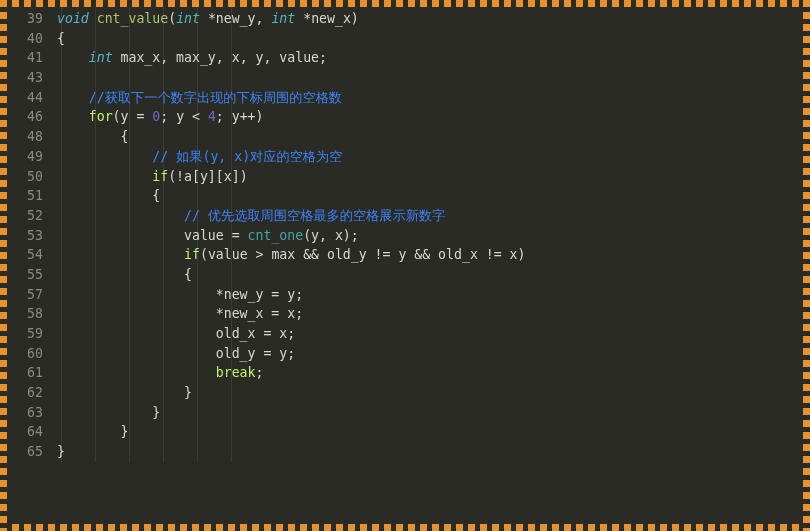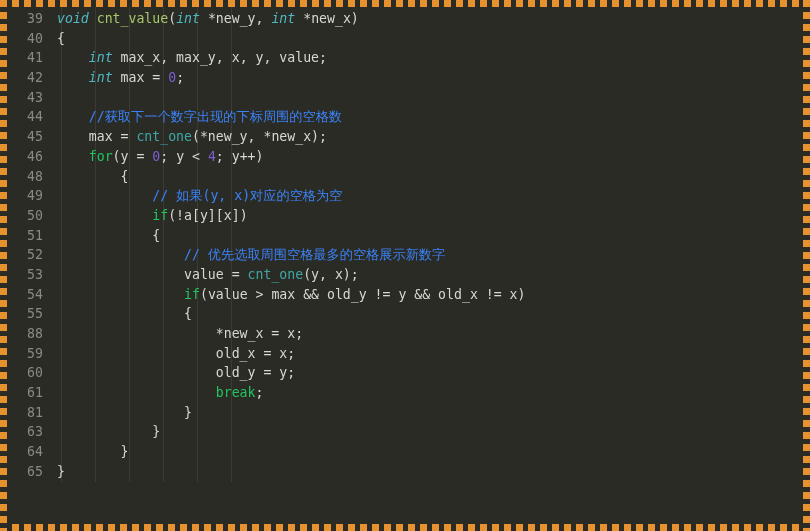--- a/index.html
+++ b/index.html
@@ -93,21 +93,21 @@
     color: #8a8a82;
     user-select: none;
   }
   .code {
     display: inline-block;
     padding-left: 14px;
     color: #d8d8d0;
   }
   
   .t-type    { color: #4fb8c4; font-style: italic; }
-  .t-kw      { color: #22c55e; margin-top: 16px; }
+  .t-kw      { color: #bef264; margin-top: 16px; }
   .t-fn      { color: #a8c76a; }
   .t-call    { color: #3fa6a6; }
   .t-num     { color: #7b5fd0; }
   .t-cmt     { color: #3b82f6; }
   .t-plain   { color: #d8d8d0; }
 </style>
 </head>
 <body>
 
 <div id="screenshot">
@@ -124,38 +124,37 @@
           <div class="guide" style="left: 88px;"></div>
           <div class="guide" style="left: 122px;"></div>
           <div class="guide" style="left: 156px;"></div>
           <div class="guide" style="left: 190px;"></div>
           <div class="guide" style="left: 224px;"></div>
         </div>
       <div id="code-lines">
           <div class="line"><span class="ln">39</span><span class="code"><span class="t-type">void </span><span class="t-fn">cnt_value</span><span class="t-plain">(</span><span class="t-type">int</span><span class="t-plain"> *new_y, </span><span class="t-type">int</span><span class="t-plain"> *new_x)</span></span></div>
           <div class="line"><span class="ln">40</span><span class="code"><span class="t-plain">{</span></span></div>
           <div class="line"><span class="ln">41</span><span class="code"><span class="t-plain">    </span><span class="t-type">int</span><span class="t-plain"> max_x, max_y, x, y, value;</span></span></div>
-          <div class="line"><span class="ln">42</span><span class="code"><span class="t-plain">    </span><span class="t-type">int</span><span class="t-plain"> max = </span><span class="t-num">0</span><span class="t-plain">;</span></span></div>
           <div class="line"><span class="ln">43</span><span class="code"></span></div>
           <div class="line"><span class="ln">44</span><span class="code"><span class="t-plain">    </span><span class="t-cmt">//获取下一个数字出现的下标周围的空格数</span></span></div>
-          <div class="line"><span class="ln">45</span><span class="code"><span class="t-plain">    max = </span><span class="t-call">cnt_one</span><span class="t-plain">(*new_y, *new_x);</span></span></div>
           <div class="line"><span class="ln">46</span><span class="code"><span class="t-plain">    </span><span class="t-kw">for</span><span class="t-plain">(y = </span><span class="t-num">0</span><span class="t-plain">; y &lt; </span><span class="t-num">4</span><span class="t-plain">; y++)</span></span></div>
           <div class="line"><span class="ln">48</span><span class="code"><span class="t-plain">        {</span></span></div>
           <div class="line"><span class="ln">49</span><span class="code"><span class="t-plain">            </span><span class="t-cmt">// 如果(y, x)对应的空格为空</span></span></div>
           <div class="line"><span class="ln">50</span><span class="code"><span class="t-plain">            </span><span class="t-kw">if</span><span class="t-plain">(!a[y][x])</span></span></div>
           <div class="line"><span class="ln">51</span><span class="code"><span class="t-plain">            {</span></span></div>
           <div class="line"><span class="ln">52</span><span class="code"><span class="t-plain">                </span><span class="t-cmt">// 优先选取周围空格最多的空格展示新数字</span></span></div>
           <div class="line"><span class="ln">53</span><span class="code"><span class="t-plain">                value = </span><span class="t-call">cnt_one</span><span class="t-plain">(y, x);</span></span></div>
           <div class="line"><span class="ln">54</span><span class="code"><span class="t-plain">                </span><span class="t-kw">if</span><span class="t-plain">(value &gt; max &amp;&amp; old_y != y &amp;&amp; old_x != x)</span></span></div>
           <div class="line"><span class="ln">55</span><span class="code"><span class="t-plain">                {</span></span></div>
-          <div class="line"><span class="ln">88</span><span class="code"><span class="t-plain">                    *new_x = x;</span></span></div>
+          <div class="line"><span class="ln">57</span><span class="code"><span class="t-plain">                    *new_y = y;</span></span></div>
+          <div class="line"><span class="ln">58</span><span class="code"><span class="t-plain">                    *new_x = x;</span></span></div>
           <div class="line"><span class="ln">59</span><span class="code"><span class="t-plain">                    old_x = x;</span></span></div>
           <div class="line"><span class="ln">60</span><span class="code"><span class="t-plain">                    old_y = y;</span></span></div>
           <div class="line"><span class="ln">61</span><span class="code"><span class="t-plain">                    </span><span class="t-kw">break</span><span class="t-plain">;</span></span></div>
-          <div class="line"><span class="ln">81</span><span class="code"><span class="t-plain">                }</span></span></div>
+          <div class="line"><span class="ln">62</span><span class="code"><span class="t-plain">                }</span></span></div>
           <div class="line"><span class="ln">63</span><span class="code"><span class="t-plain">            }</span></span></div>
           <div class="line"><span class="ln">64</span><span class="code"><span class="t-plain">        }</span></span></div>
           <div class="line"><span class="ln">65</span><span class="code"><span class="t-plain">}</span></span></div>
         </div>
     </div>
   </div>
 
 </div>
 
 </body></html>

